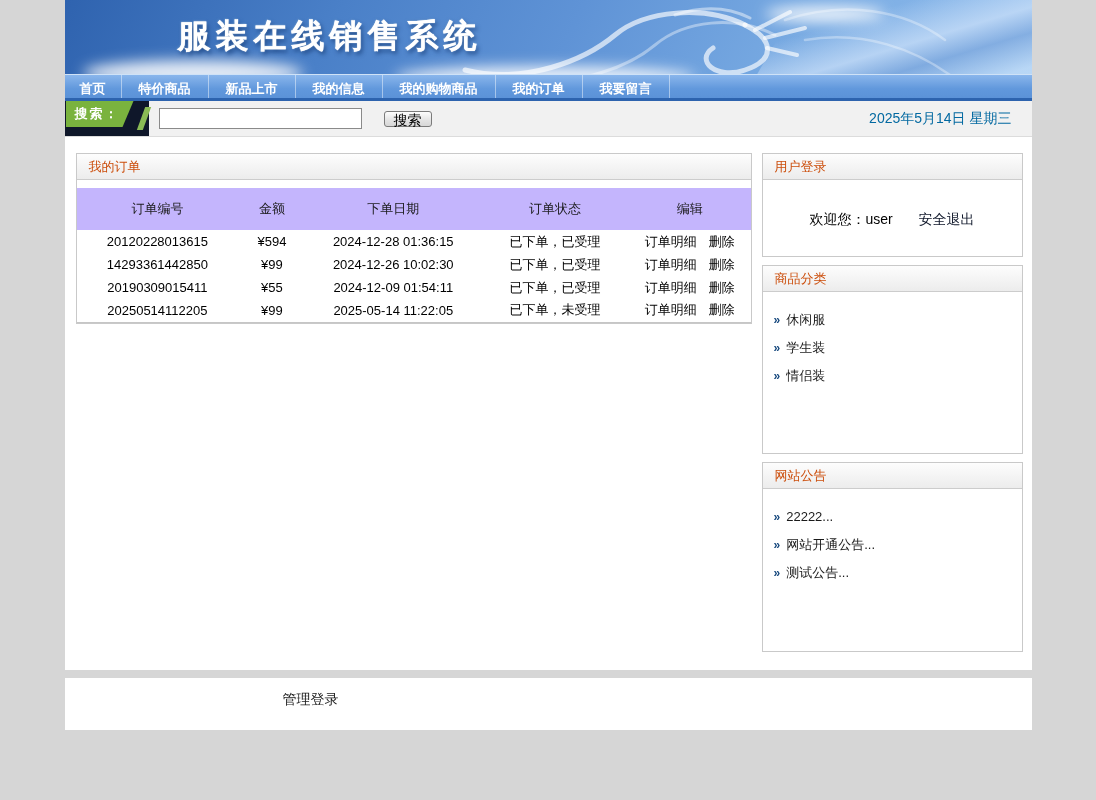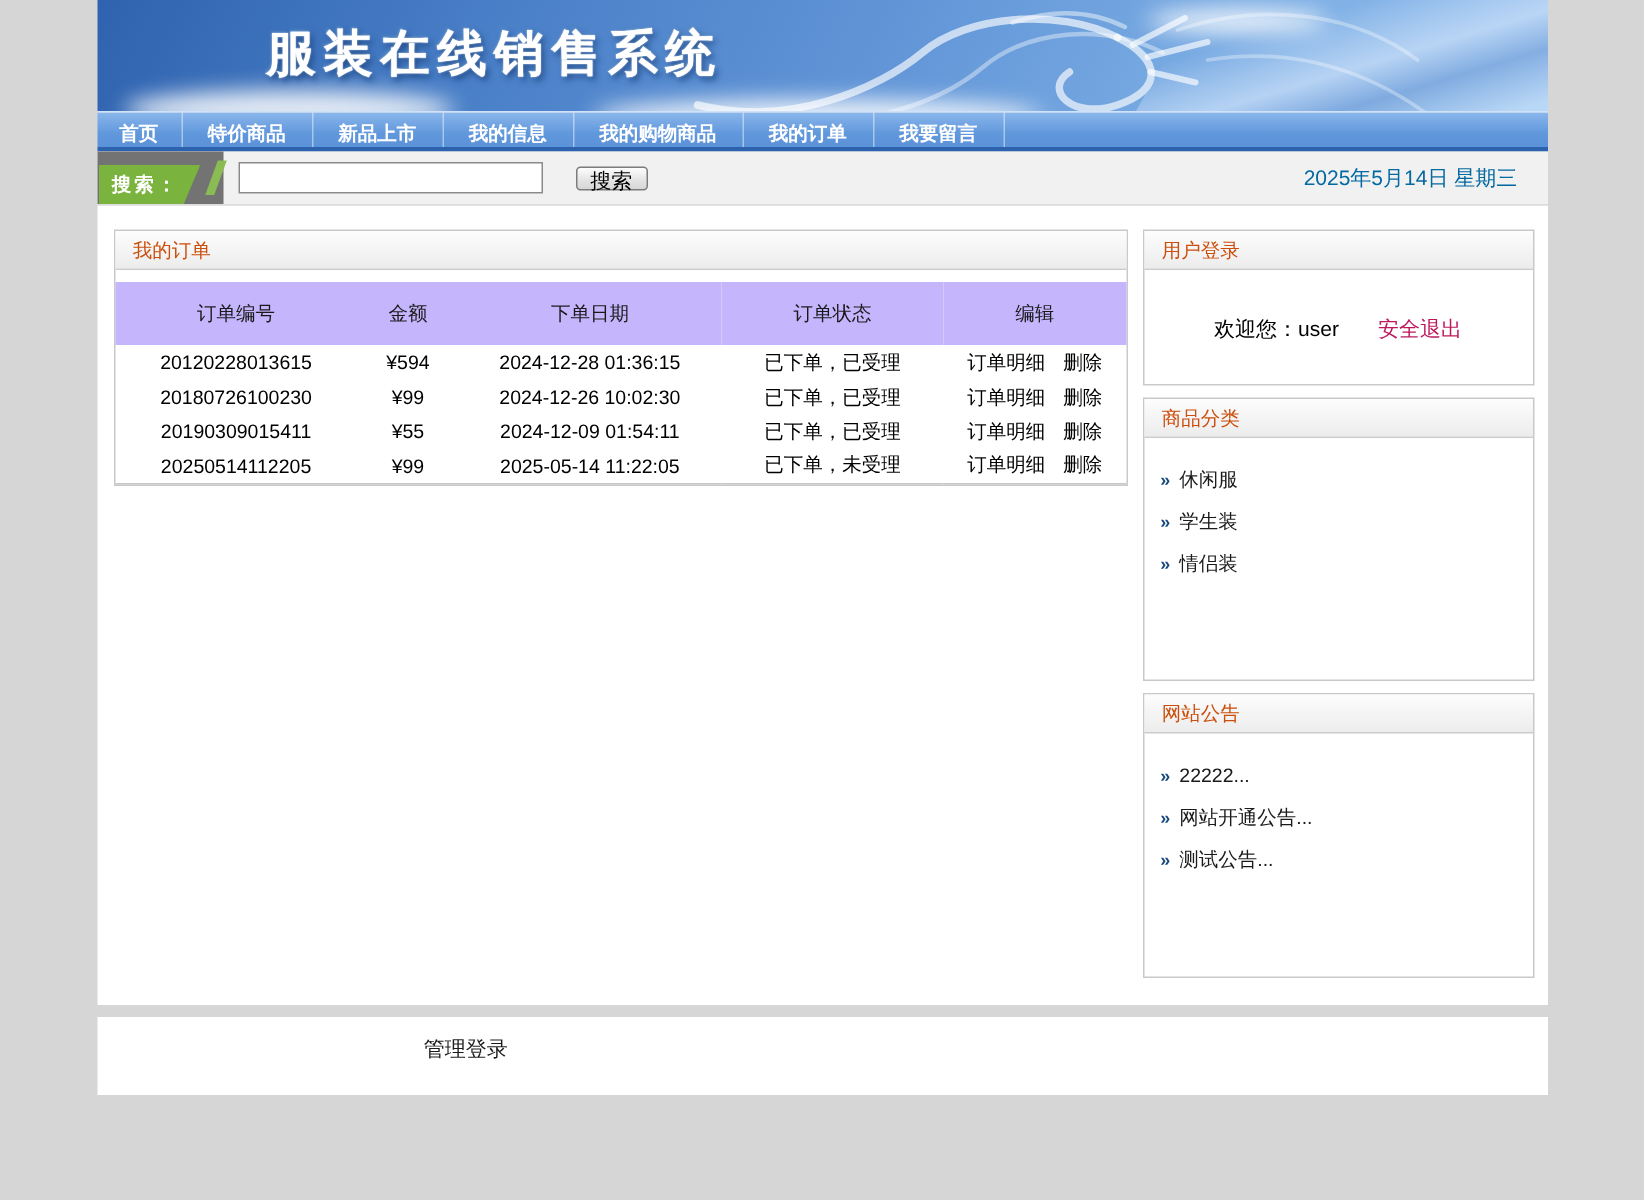--- a/index.html
+++ b/index.html
@@ -43,22 +43,22 @@
     border-right:1px solid rgba(255,255,255,.45); cursor:pointer; white-space:nowrap;
   }
   .nav-item:first-child { padding:0 15px; }
 
   
   .searchbar {
     height:36px; background:#f1f1f1; border-bottom:1px solid #dcdcdc;
     display:flex; align-items:center; position:relative;
   }
   .search-zone {
-    width:84px; height:100%; background:#737373; position:relative;
-    display:flex; align-items:flex-end;
+    width:84px; height:100%; background:#0f172a; position:relative;
+    display:flex; align-items:flex-start;
   }
   .search-label {
     display:inline-block; margin-left:1px; padding:4px 14px 4px 9px;
     background:#7ab33e; color:#fff; font-weight:bold; font-size:13px; letter-spacing:2px;
     clip-path:polygon(0 0,100% 0,calc(100% - 11px) 100%,0 100%);
   }
   .search-stripe {
     position:absolute; left:76px; top:6px; width:6px; height:23px;
     background:#8abb55; transform:skewX(-20deg);
   }
@@ -91,21 +91,21 @@
   .orders-table th {
     background:#c4b5fd; height:42px; font-weight:normal; font-size:13px; color:#1a1a1a; text-align:center;
   }
   .orders-table td { height:23px; font-size:13px; text-align:center; color:#000; }
   .orders-table a { color:#000; text-decoration:none; cursor:pointer; }
   .act-link { margin:0 6px; }
 
   .sidebar { width:261px; margin-left:auto; }
   .side-box { margin-bottom:8px; }
   .login-body { height:76px; text-align:center; padding-top:31px; font-size:14px; }
-  .logout-link { margin-left:26px; color:#be185d; text-decoration:none; cursor:pointer; }
+  .logout-link { margin-left:26px; color:#0f172a; text-decoration:none; cursor:pointer; }
   .side-list { list-style:none; padding:14px 0 0 11px; }
   .side-list li { height:28px; line-height:28px; font-size:13px; }
   .bullet { color:#17497e; font-weight:bold; margin-right:6px; font-size:12px; }
   .side-list a { color:#1a1a1a; text-decoration:none; cursor:pointer; }
   .cat-body { height:161px; }
   .notice-body { height:162px; }
 
   
   .footer {
     margin-top:8px; background:#fff; height:52px;
@@ -181,21 +181,21 @@
           <tr>
             <td>20120228013615</td>
             <td>¥594</td>
             <td>2024-12-28 01:36:15</td>
             <td>已下单，已受理</td>
             <td>
               <a class="act-link">订单明细</a><a class="act-link">删除</a>
             </td>
           </tr>
           <tr>
-            <td>20180726100230</td>
+            <td>14293361442850</td>
             <td>¥99</td>
             <td>2024-12-26 10:02:30</td>
             <td>已下单，已受理</td>
             <td>
               <a class="act-link">订单明细</a><a class="act-link">删除</a>
             </td>
           </tr>
           <tr>
             <td>20190309015411</td>
             <td>¥55</td>

